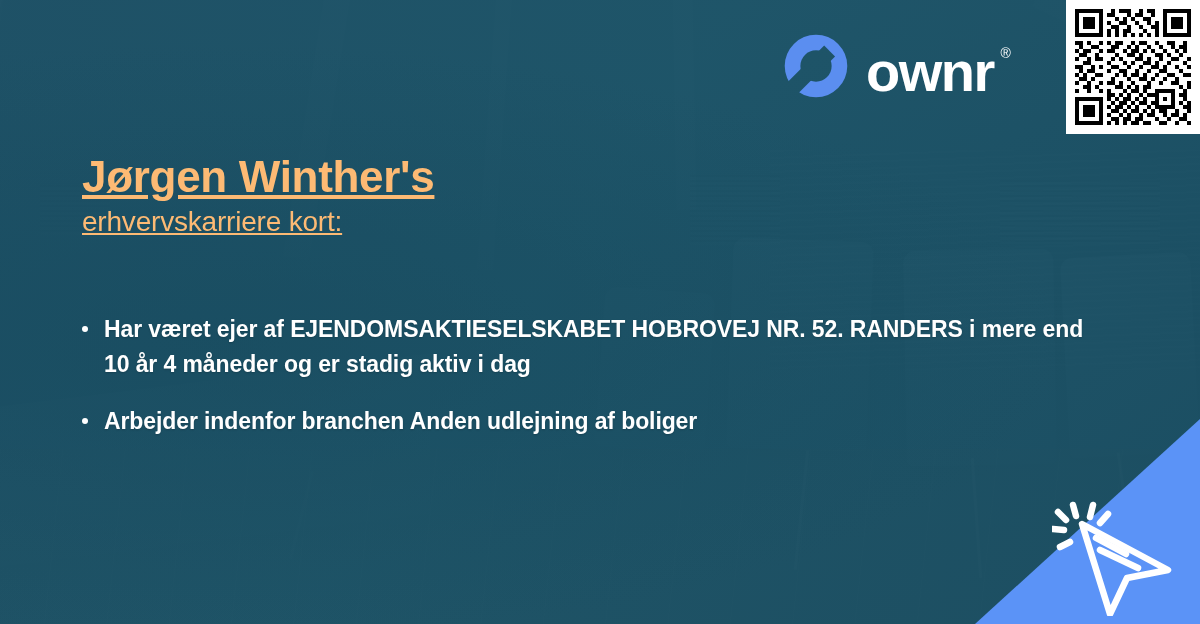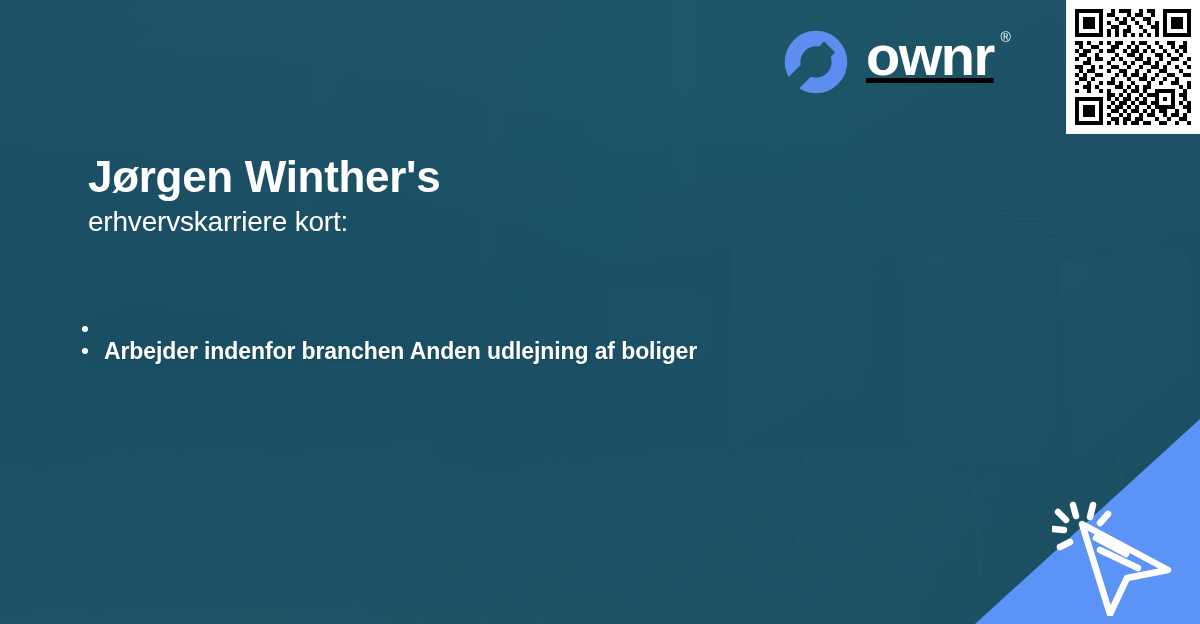--- a/index.html
+++ b/index.html
@@ -127,24 +127,23 @@
     background: #ffffff;
     padding: 9px;
   }
   .qr-box svg { display: block; width: 100%; height: 100%; }
 
   
   .brand {
     position: absolute;
     left: 782px; top: 28px;
     display: flex;
-    align-items: flex-start;
+    align-items: flex-end;
     gap: 16px;
     height: 72px;
-    text-decoration: underline;
   }
   .brand-mark { width: 68px; height: 68px; display: block; }
   .brand-word {
     position: relative;
     color: #ffffff;
     font-size: 56px;
     font-weight: 700;
     letter-spacing: -1.5px;
     line-height: 1;
     font-family: "Liberation Sans", sans-serif;
@@ -153,23 +152,24 @@
     position: absolute;
     top: 2px; right: -17px;
     font-size: 14px;
     font-weight: 400;
     letter-spacing: 0;
   }
 
   
   .headline {
     position: absolute;
-    left: 88px; top: 152px;
-    color: #ffffff;
+    left: 82px; top: 152px;
+    color: #fdba74;
     width: 880px;
+    text-decoration: underline;
   }
   .headline .line1 {
     font-size: 44px;
     font-weight: 700;
     line-height: 1.12;
     letter-spacing: -0.3px;
   }
   .headline .line2 {
     font-size: 28px;
     font-weight: 400;
@@ -495,20 +495,21 @@
   </div>
 
   <div class="headline">
     <div class="line1">Jørgen Winther's</div>
     <div class="line2">erhvervskarriere kort:</div>
   </div>
 
   <div class="bullets">
     <div class="bullet">
       <span class="dot"></span>
+      <span>Har været ejer af EJENDOMSAKTIESELSKABET HOBROVEJ NR. 52. RANDERS i mere end 10 år 4 måneder og er stadig aktiv i dag</span>
     </div>
     <div class="bullet">
       <span class="dot"></span>
       <span>Arbejder indenfor branchen Anden udlejning af boliger</span>
     </div>
   </div>
 
   <div class="corner-triangle"></div>
   <svg class="cursor-icon" viewBox="0 0 140 120">
     <g fill="none" stroke="#ffffff" stroke-width="6.5" stroke-linecap="round" stroke-linejoin="round">

